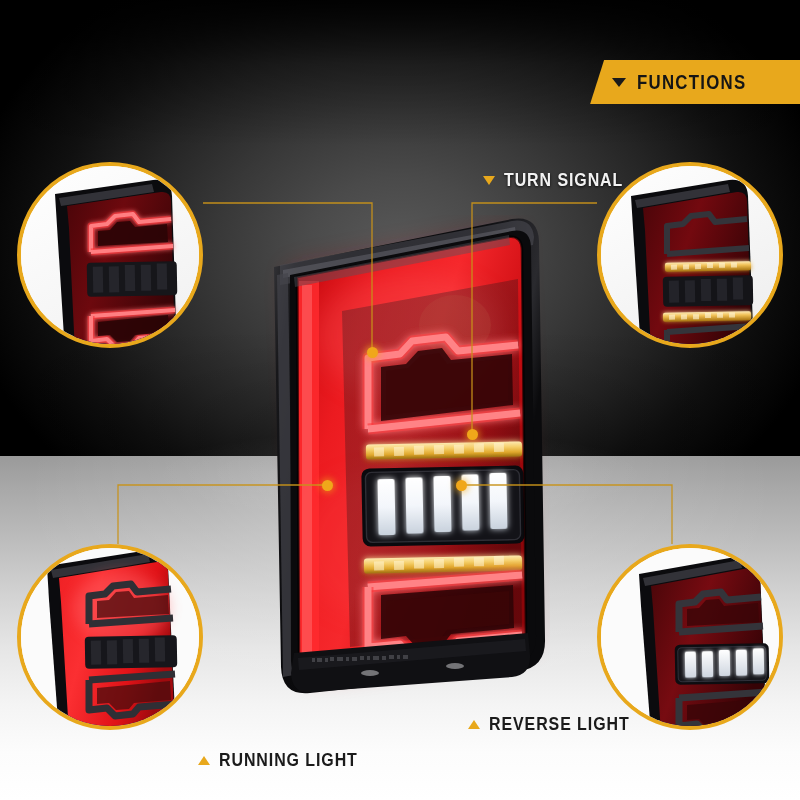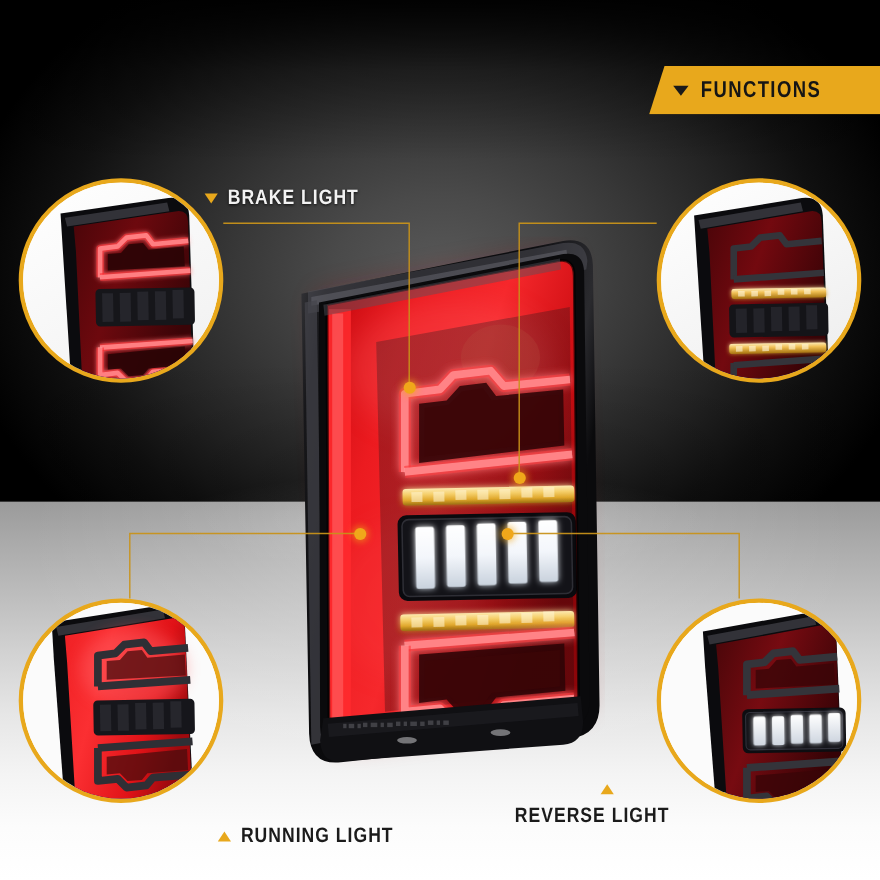--- a/index.html
+++ b/index.html
@@ -497,29 +497,29 @@
         <path d="M86,157 L86,172 L98,171 L105,178 L118,177 L123,171 L162,168 L161,151 Z" fill="#3a0507" opacity="0.8"></path>
       </svg>
     </div>
   </div>
 
   <div class="functions-tab">
     <span class="tri-d"></span>
     <span class="txt">FUNCTIONS</span>
   </div>
 
-  <div class="label light" style="left:186px; top:169px;">
+
+  <div class="label light" style="left:483px; top:169px;">
     <span class="tri-d"></span>
-    <span class="txt">BRAKE LIGHT</span>
-  </div>
-
+    <span class="txt">TURN SIGNAL</span>
+  </div>
 
   <div class="label dark" style="left:198px; top:713px;margin-top:36px;">
     <span class="tri-u"></span>
     <span class="txt">RUNNING LIGHT</span>
   </div>
 
-  <div class="label dark" style="left:468px; top:713px;flex-direction:column;">
+  <div class="label dark" style="left:468px; top:713px;">
     <span class="tri-u"></span>
     <span class="txt">REVERSE LIGHT</span>
   </div>
 
 </div>
 
 </body></html>

